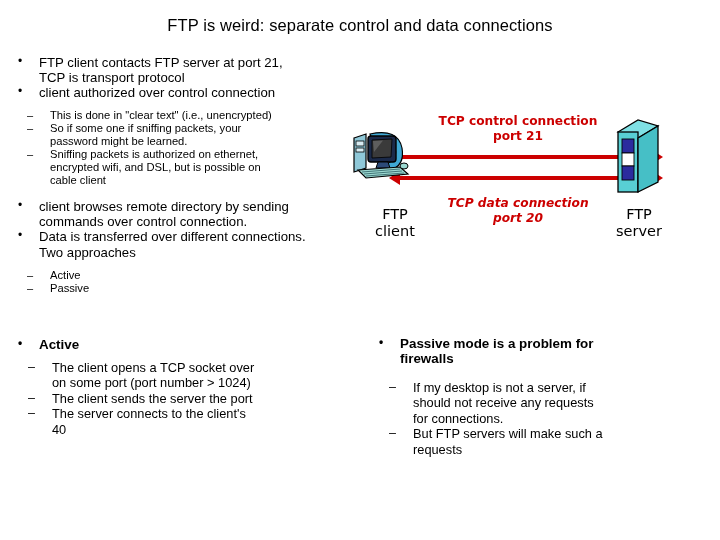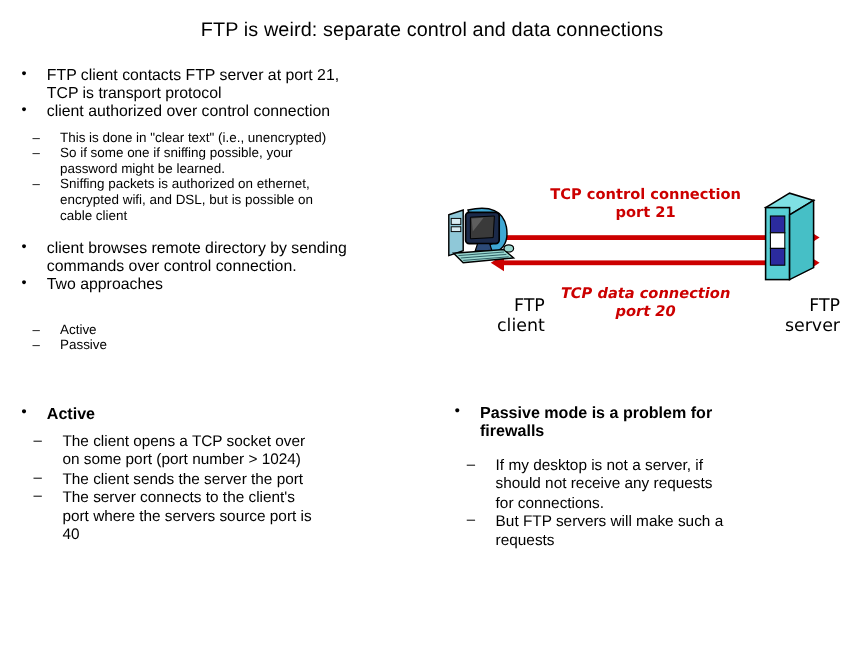--- a/index.html
+++ b/index.html
@@ -76,43 +76,43 @@
   #blk-mid      { left: 12px;  top: 199px; width: 355px; }
   #blk-mid-sub  { left: 12px;  top: 269px; width: 200px; }
   #blk-active   { left: 12px;  top: 337px; width: 350px; }
   #blk-active-sub { left: 12px; top: 360px; width: 345px; }
   #blk-fw       { left: 373px; top: 336px; width: 320px; }
   #blk-fw-sub   { left: 373px; top: 380px; width: 320px; }
 
   
   #diagram {
     position: absolute;
-    left: 368px; top: 108px;
-    width: 346px; height: 150px; margin-top: 41px;
+    left: 348px; top: 108px;
+    width: 346px; height: 150px;
   }
   .redtext {
     position: absolute;
     color: #CC0000;
     font-family: "DejaVu Sans", sans-serif;
     font-weight: bold;
     font-size: 12.2px;
     line-height: 14.5px;
     text-align: center;
     white-space: nowrap;
   }
   #lbl-control { left: 70px; top: 6px;  width: 200px; }
   #lbl-data    { left: 70px; top: 88px; width: 200px; font-style: italic; }
 
   .devlabel {
     position: absolute;
     font-family: "DejaVu Sans", sans-serif;
     font-size: 14.5px;
     line-height: 17px;
     color: #000;
-    text-align: right;
+    text-align: center;
     white-space: nowrap;
   }
   #lbl-client { left: 8px;  top: 98px; width: 78px; }
   #lbl-server { left: 250px; top: 98px; width: 82px; }
 
   
   .arrowline {
     position: absolute;
     height: 4px;
     background: #CC0000;
@@ -154,21 +154,21 @@
     </div>
   </div>
 
   <div class="blk" id="blk-top-sub">
     <div class="b2">
       <span class="mk">–</span>
       <span>This is done in "clear text" (i.e., unencrypted)</span>
     </div>
     <div class="b2">
       <span class="mk">–</span>
-      <span>So if some one if sniffing possible, your</span>
+      <span>So if some one if sniffing packets, your</span>
     </div>
     <div class="b2">
       <span>password might be learned.</span>
     </div>
     <div class="b2">
       <span class="mk">–</span>
       <span>Sniffing packets is authorized on ethernet,</span>
     </div>
     <div class="b2">
       <span>encrypted wifi, and DSL, but is possible on</span>
@@ -181,20 +181,21 @@
   <div class="blk" id="blk-mid">
     <div class="b1">
       <span class="mk">•</span>
       <span>client browses remote directory by sending</span>
     </div>
     <div class="b1">
       <span>commands over control connection.</span>
     </div>
     <div class="b1">
       <span class="mk">•</span>
+      <span>Data is transferred over different connections.</span>
     </div>
     <div class="b1">
       <span>Two approaches</span>
     </div>
   </div>
 
   <div class="blk" id="blk-mid-sub">
     <div class="b2">
       <span class="mk">–</span>
       <span>Active</span>
@@ -220,23 +221,20 @@
     <div class="b2 big">
       <span>on some port (port number &gt; 1024)</span>
     </div>
     <div class="b2 big">
       <span class="mk">–</span>
       <span>The client sends the server the port</span>
     </div>
     <div class="b2 big">
       <span class="mk">–</span>
       <span>The server connects to the client's</span>
-    </div>
-    <div class="b2 big">
-      <span>port where the servers source port is</span>
     </div>
     <div class="b2 big">
       <span>40</span>
     </div>
   </div>
 
   <div class="blk" id="blk-fw">
     <div class="b1 bold">
       <span class="mk">•</span>
       <span>Passive mode is a problem for</span>

